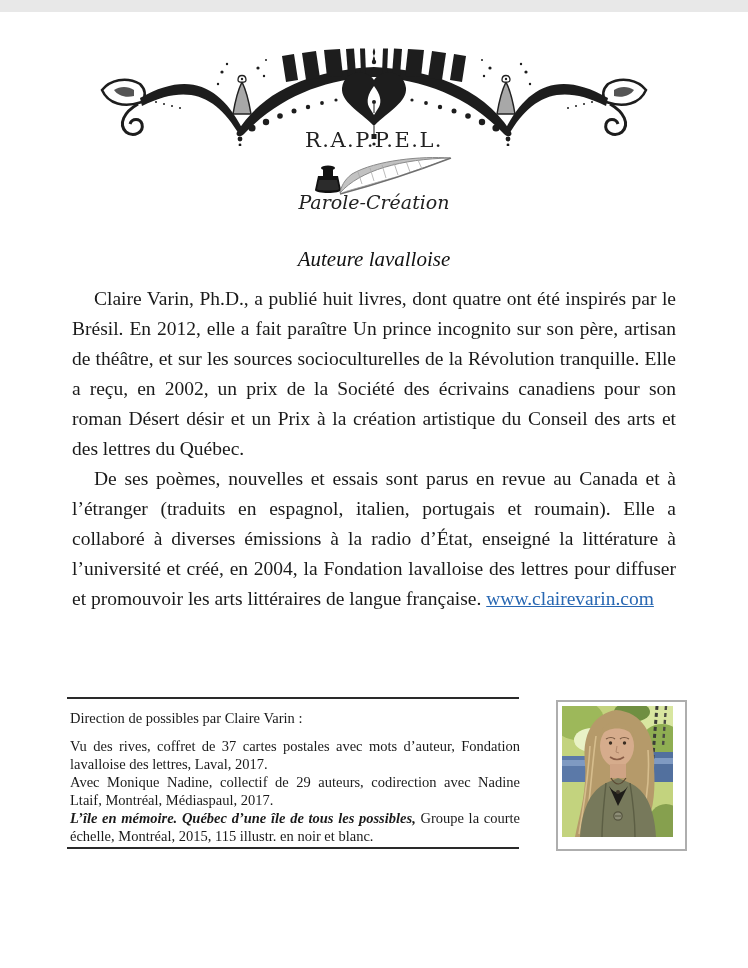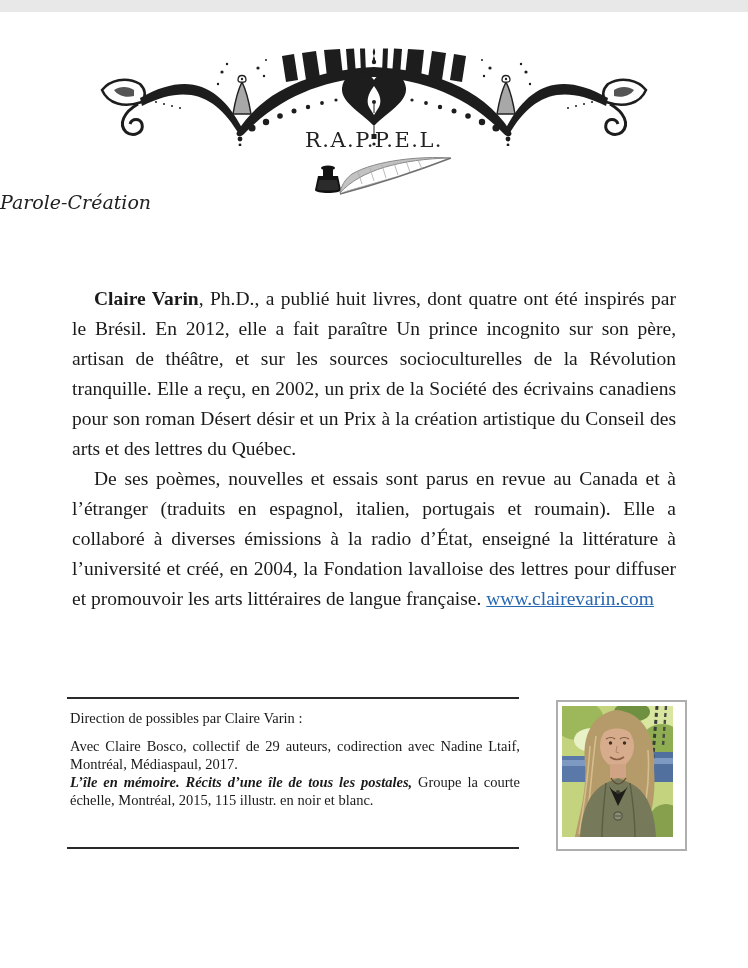--- a/index.html
+++ b/index.html
@@ -16,35 +16,36 @@
   .ornament{position:absolute;left:94px;top:34px;width:560px;height:100px;}
   .org-name{
     position:absolute;left:0;top:116px;width:100%;
     text-align:center;
     font-family:"DejaVu Serif", serif;
     font-size:21px;letter-spacing:1.5px;color:#222;
   }
   .logo{position:absolute;left:310px;top:142px;width:150px;height:42px;}
   .tagline{
     position:absolute;left:0;top:179px;width:100%;
+    text-align:center;
     font-family:"DejaVu Serif", serif;
     font-style:italic;font-size:19px;color:#222;
   }
   
   .doc-title{
     position:absolute;left:0;top:235px;width:100%;
     text-align:center;font-style:italic;font-size:21px;color:#111;
   }
   .body-text{
     position:absolute;left:72px;top:272px;width:604px;
     font-size:19.5px;line-height:30px;
     text-align:justify;
   }
   .body-text p{margin:0;text-indent:22px;}
-  .b{font-weight:bold;}
+  .b{font-weight:normal;}
   .i{}
   .bi{font-weight:bold;font-style:italic;}
   a.link{color:var(--link-color,#2867b2);cursor:pointer;}
   
   .rule{position:absolute;left:67px;width:452px;height:2px;background:#2a2a2a;}
   .rule-top{top:685px;}
   .rule-bottom{top:835px;}
   .footnotes{
     position:absolute;left:70px;top:697px;width:450px;
     font-size:14.5px;line-height:18px;text-align:justify;
@@ -143,31 +144,33 @@
         <line x1="60" y1="14" x2="64" y2="27"></line>
       <line x1="72" y1="11" x2="76" y2="24"></line>
         <line x1="84" y1="9" x2="88" y2="21"></line>
       <line x1="96" y1="7" x2="100" y2="18"></line>
         <line x1="108" y1="6" x2="112" y2="15"></line>
     </g>
   </svg>
 
   <div class="tagline">Parole-Création</div>
 
+  <div class="doc-title">Auteure lavalloise</div>
 
   <div class="body-text">
     <p><span class="b">Claire Varin</span><span>, Ph.D., a publié huit livres, dont quatre ont été inspirés par le Brésil. En 2012, elle a fait paraître </span><span class="i">Un prince incognito</span><span> sur son père, artisan de théâtre, et sur les sources socioculturelles de la Révolution tranquille. Elle a reçu, en 2002, un prix de la Société des écrivains canadiens pour son roman </span><span class="i">Désert désir</span><span> et un Prix à la création artistique du Conseil des arts et des lettres du Québec.</span></p>
     <p><span>De ses poèmes, nouvelles et essais sont parus en revue au Canada et à l’étranger (traduits en espagnol, italien, portugais et roumain). Elle a collaboré à diverses émissions à la radio d’État, enseigné la littérature à l’université et créé, en 2004, la Fondation lavalloise des lettres pour diffuser et promouvoir les arts littéraires de langue française. </span><a class="link" href="#">www.clairevarin.com</a></p>
   </div>
 
   <div class="rule rule-top"></div>
   <div class="footnotes">
     <p class="intro">Direction de possibles par Claire Varin :</p>
-    <p><span class="i">Avec Claire Bosco</span><span>, collectif de 29 auteurs, codirection avec Nadine Ltaif, Montréal, Médiaspaul, 2017.</span></p>
-    <p><span class="bi">L’île en mémoire. Récits d’une île de tous les postales,</span><span> Groupe la courte échelle, Montréal, 2015, 115 illustr. en noir et blanc.</span></p>
+    <p><span class="i">Vu des rives</span><span>, coffret de 37 cartes postales avec mots d’auteur, Fondation lavalloise des lettres, Laval, 2017.</span></p>
+    <p><span class="i">Avec Monique Nadine</span><span>, collectif de 29 auteurs, codirection avec Nadine Ltaif, Montréal, Médiaspaul, 2017.</span></p>
+    <p><span class="bi">L’île en mémoire. Québec d’une île de tous les possibles,</span><span> Groupe la courte échelle, Montréal, 2015, 115 illustr. en noir et blanc.</span></p>
   </div>
   <div class="rule rule-bottom"></div>
 
   <div class="photo-frame">
     <svg viewBox="0 0 111 131" aria-hidden="true">
 
       <rect x="0" y="0" width="111" height="131" fill="#c3d37e"></rect>
       <ellipse cx="16" cy="14" rx="26" ry="20" fill="#9db85a"></ellipse>
       <ellipse cx="90" cy="10" rx="30" ry="22" fill="#d8e6a0"></ellipse>
       <ellipse cx="100" cy="34" rx="20" ry="16" fill="#8fae52"></ellipse>

